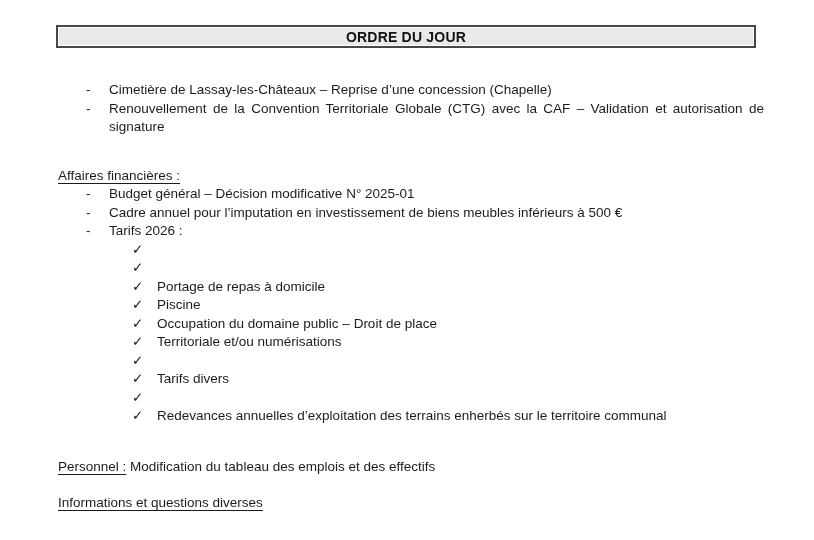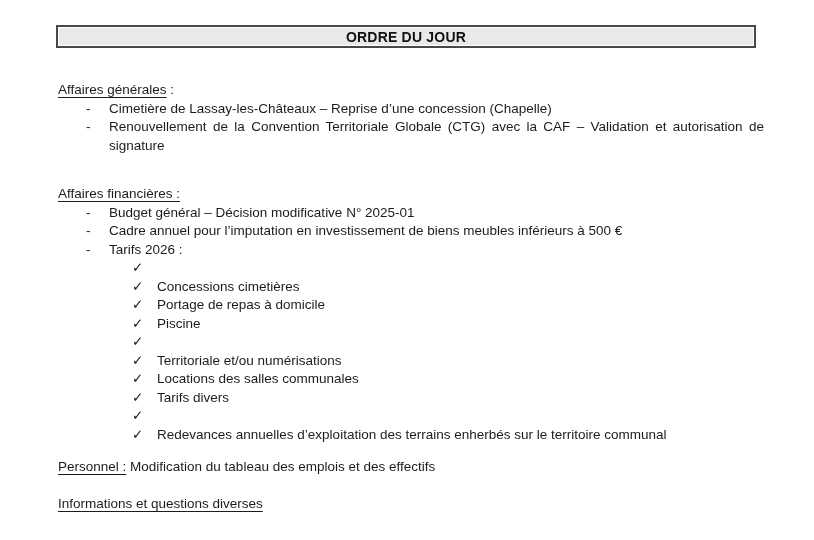--- a/index.html
+++ b/index.html
@@ -54,36 +54,35 @@
     .ditem .t { flex: 1 1 auto; }
     .citem { display: flex; }
     .citem .m {
       flex: 0 0 25px;
       margin-left: 74px;
       text-align: left;
     }
     .citem .t { flex: 1 1 auto; }
     .justify { text-align: justify; }
     .sec-financieres { margin-top: 30px; }
-    .line-personnel { margin-top: 14px; }
+    .line-personnel { margin-top: 32px; }
     .line-informations { margin-top: 18px; }
   </style>
 </head>
 <body>
 
 <div class="page">
 
   <div class="titlebox">
     <span class="title-text">ORDRE DU JOUR</span>
   </div>
 
   <div class="content">
 
     <div class="sec-generales">
-      <div><span class="u">Affaires générales</span><span> :</span></div>
       <div class="ditem">
         <span class="m">-</span>
         <div class="t">Cimetière de Lassay-les-Châteaux – Reprise d’une concession (Chapelle)</div>
       </div>
       <div class="ditem">
         <span class="m">-</span>
         <div class="t justify">Renouvellement de la Convention Territoriale Globale (CTG) avec la CAF – Validation et autorisation de signature</div>
       </div>
     </div>
 
@@ -101,40 +100,39 @@
         <span class="m">-</span>
         <div class="t">Tarifs 2026 :</div>
       </div>
 
       <div class="checklist">
         <div class="citem">
           <span class="m">✓</span>
         </div>
         <div class="citem">
           <span class="m">✓</span>
-          <div class="t">Concessions cimetières</div>
         </div>
         <div class="citem">
           <span class="m">✓</span>
           <div class="t">Portage de repas à domicile</div>
         </div>
         <div class="citem">
           <span class="m">✓</span>
           <div class="t">Piscine</div>
         </div>
         <div class="citem">
           <span class="m">✓</span>
+          <div class="t">Occupation du domaine public – Droit de place</div>
         </div>
         <div class="citem">
           <span class="m">✓</span>
           <div class="t">Territoriale et/ou numérisations</div>
         </div>
         <div class="citem">
           <span class="m">✓</span>
-          <div class="t">Locations des salles communales</div>
         </div>
         <div class="citem">
           <span class="m">✓</span>
           <div class="t">Tarifs divers</div>
         </div>
         <div class="citem">
           <span class="m">✓</span>
         </div>
         <div class="citem">
           <span class="m">✓</span>

